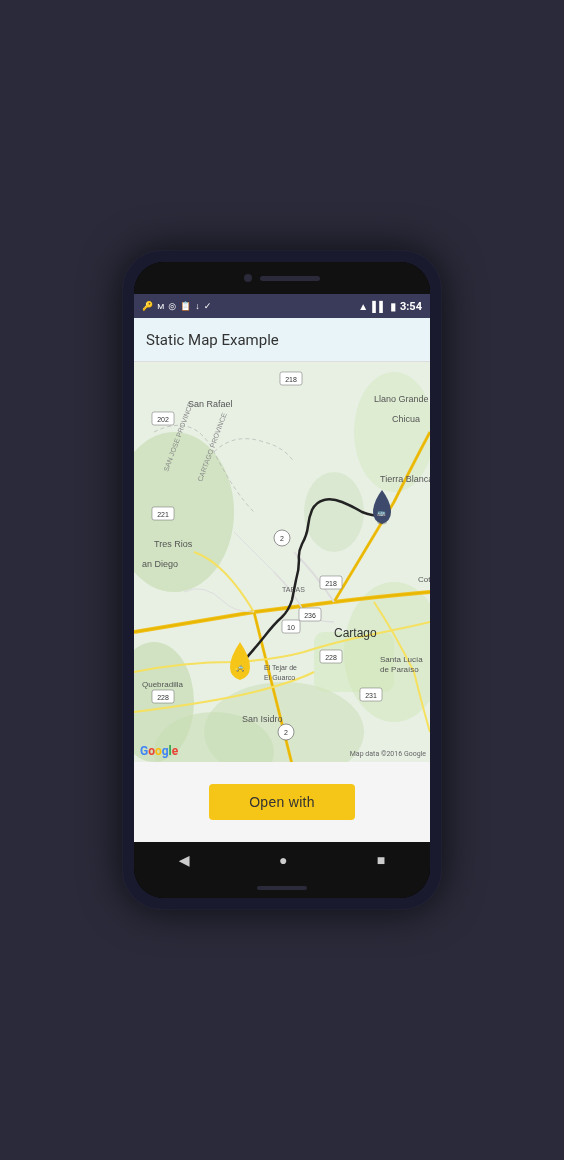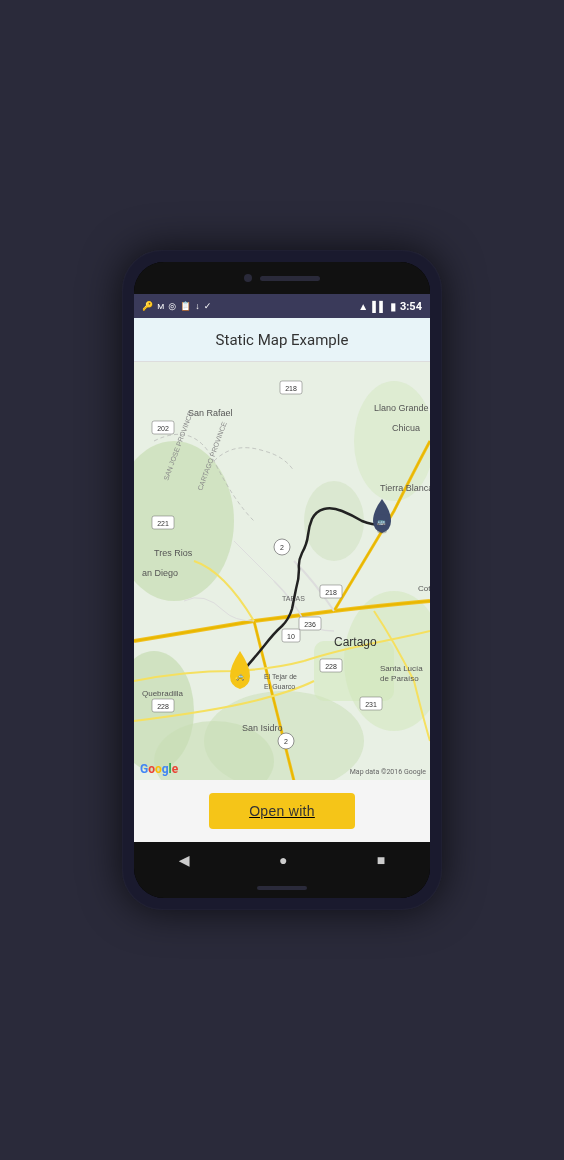--- a/index.html
+++ b/index.html
@@ -94,21 +94,21 @@
       background: #f0f4f8;
       flex: 1;
       display: flex;
       flex-direction: column;
       overflow: hidden;
     }
 
     .app-header {
       background: #e8f4f8;
       padding: 12px;
-      text-align: center;
+      text-align: left;
       border-bottom: 1px solid #ddd;
       flex-shrink: 0;
     }
     .app-title {
       font-size: 15px;
       color: #333;
       font-weight: 400;
     }
 
     
@@ -145,25 +145,24 @@
       position: absolute;
       bottom: 4px;
       right: 4px;
       font-size: 7px;
       color: #666;
     }
 
     
     .bottom-area {
       background: #f5f5f5;
-      padding: 13px;
+      padding: 22px;
       display: flex;
       justify-content: center;
       flex-shrink: 0;
-      text-decoration: underline;
     }
 
     .open-with-btn {
       background: #f5c518;
       color: #333;
       border: none;
       border-radius: 4px;
       padding: 10px 40px;
       font-size: 14px;
       font-weight: 500;

